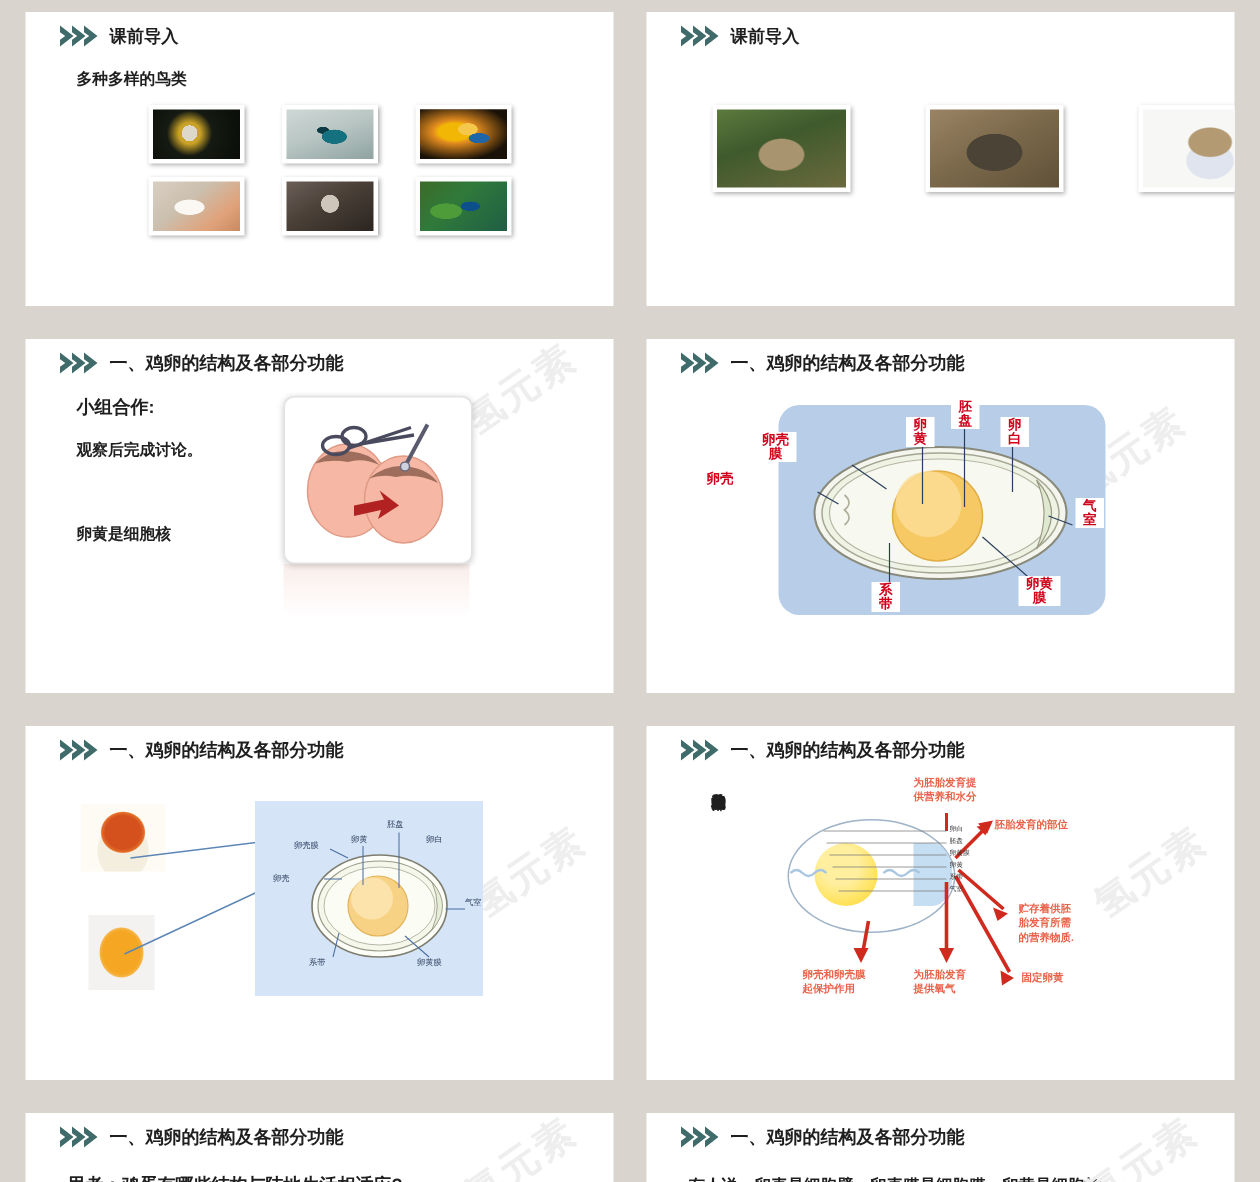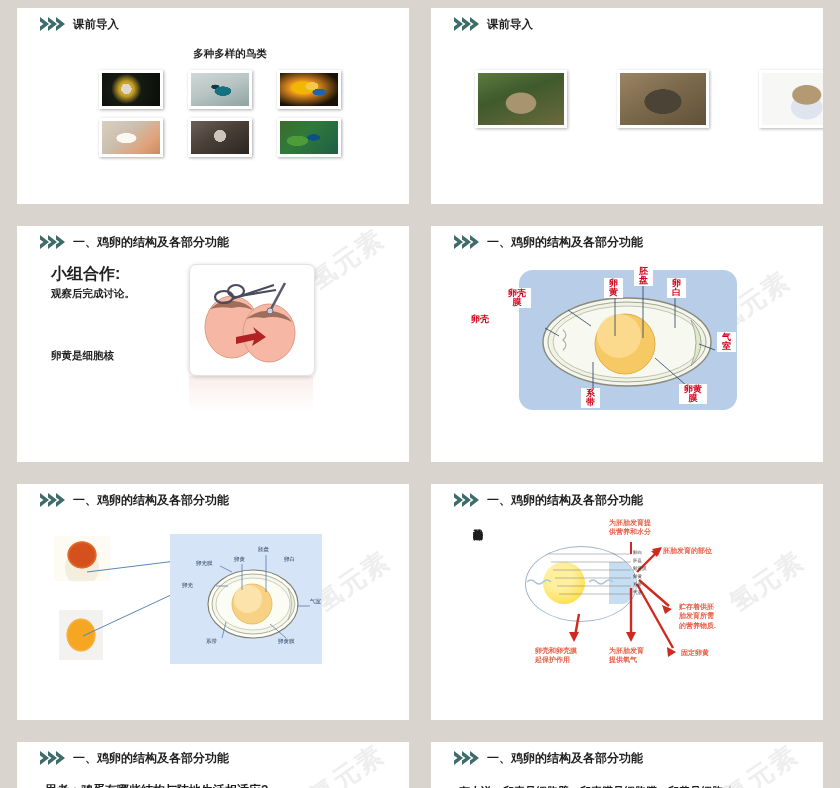--- a/index.html
+++ b/index.html
@@ -52,21 +52,20 @@
   }
   .hdr-title.big{font-size:12px;}
 
   
   .body-text{
     padding-left:34px;
     font-size:10.5px;
     color:#1f1f1f;
     font-weight:bold;
     line-height:1.45;
-    text-align:center;
   }
   .q-text{
     padding-left:28px;
     font-size:12px;color:#1f1f1f;font-weight:bold;
     margin-top:12px;
   }
   .stmt{
     padding-left:28px;
     font-size:11px;color:#1f1f1f;font-weight:bold;
     line-height:2.05;
@@ -260,22 +259,22 @@
     <div class="hdr">
       <svg class="chev" width="27" height="16" viewBox="0 0 27 16">
         <path d="M1 1 L10 8 L1 15 L1 10.5 L4.5 8 L1 5.5 Z" fill="#3f6b6b"></path>
         <path d="M9 1 L18 8 L9 15 L9 10.5 L12.5 8 L9 5.5 Z" fill="#3f6b6b"></path>
         <path d="M17 1 L26 8 L17 15 L17 10.5 L20.5 8 L17 5.5 Z" fill="#3f6b6b"></path>
       </svg>
       <span class="hdr-title big">一、鸡卵的结构及各部分功能</span>
     </div>
 
     <div class="caption-1">
-      <div style="font-size:16px;font-weight:bold;color:#1f1f1f;line-height:1.5;">小组合作:</div>
-      <div style="font-size:10.5px;font-weight:bold;color:#1f1f1f;line-height:1.5;">观察后完成讨论。</div>
+      <div style="font-size:12px;font-weight:bold;color:#1f1f1f;line-height:1.5;">小组合作:</div>
+      <div style="font-size:10.5px;font-weight:bold;color:#1f1f1f;line-height:1.5;margin-top:13px;">观察后完成讨论。</div>
     </div>
     <div class="caption-2" style="font-size:10.5px;font-weight:bold;color:#1f1f1f;">卵黄是细胞核</div>
 
     <div class="illus-reflect"></div>
     <div class="illus-card">
       <svg width="124" height="110" viewBox="0 0 124 110">
         <ellipse cx="42" cy="62" rx="27" ry="31" fill="#f6b8a4"></ellipse>
         <ellipse cx="42" cy="62" rx="27" ry="31" fill="none" stroke="#e09a85" stroke-width="1"></ellipse>
         <ellipse cx="79" cy="68" rx="26" ry="29" fill="#f6b8a4" stroke="#e09a85" stroke-width="1"></ellipse>
         <path d="M20 44 Q30 34 44 36 Q56 37 63 45 Q52 40 42 43 Q30 41 20 44Z" fill="#8a5a4a" opacity=".8"></path>

